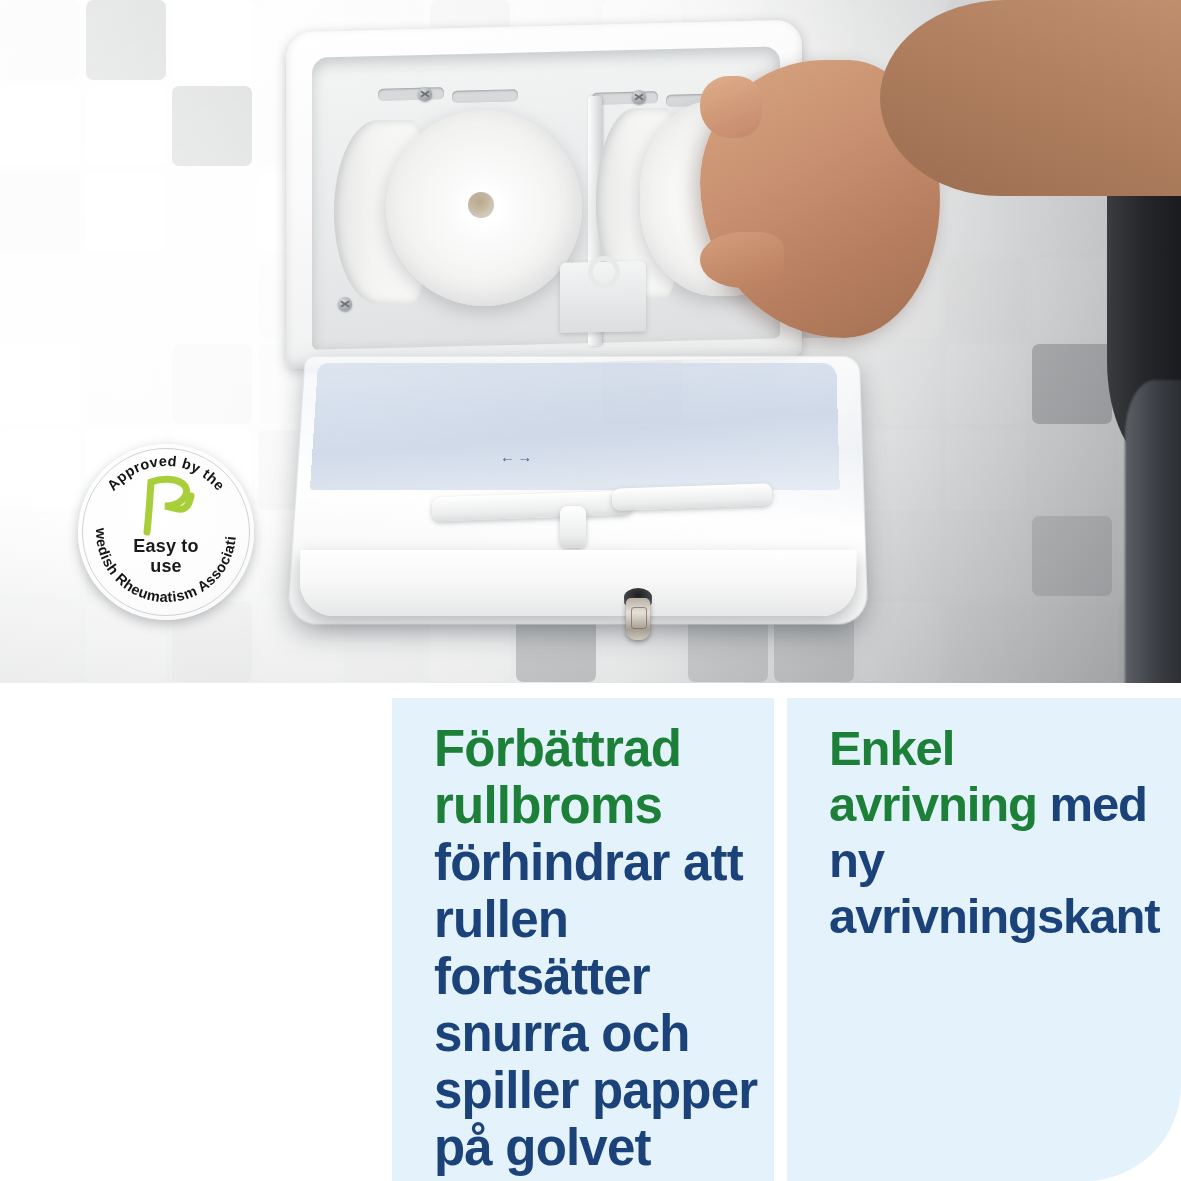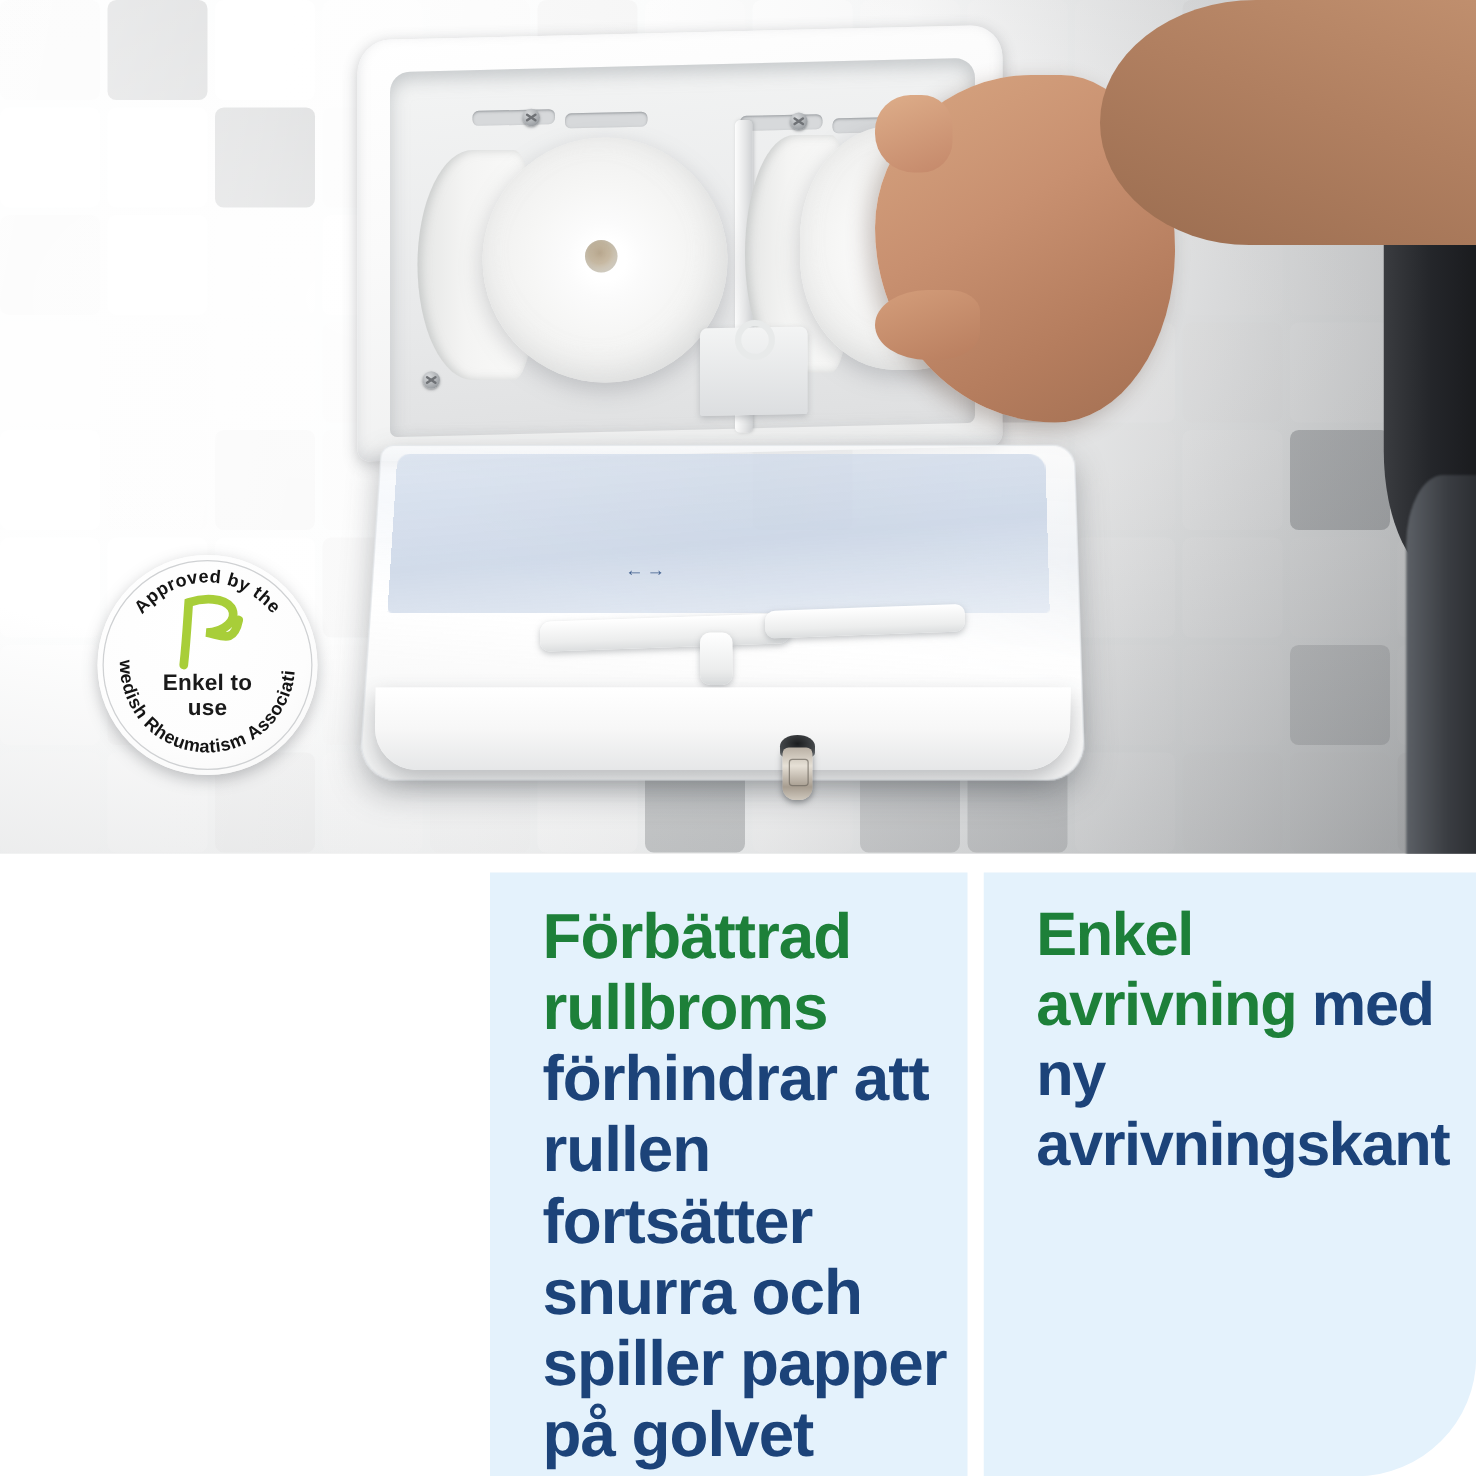--- a/index.html
+++ b/index.html
@@ -497,21 +497,21 @@
         <text>
           <textPath href="#arcBottom" startOffset="50%" text-anchor="middle">Swedish Rheumatism Association</textPath>
         </text>
       </svg>
 
       <svg class="seal-logo" viewBox="0 0 66 62">
         <path d="M14 58 C16 40 17 22 18 8 C30 4 46 4 52 12 C58 22 46 32 32 32 C44 34 54 42 58 22" fill="none" stroke="#a8ce39" stroke-width="7" stroke-linecap="round"></path>
       </svg>
 
       <div class="seal-center">
-        <div>Enkel to</div>
+        <div>Easy to</div>
         <div>use</div>
       </div>
     </div>
 
     <div class="front-cover"></div>
     <div class="front-window"></div>
     <div class="arrow-mark">← →</div>
 
     <div class="cover-rail" style="left:432px;top:494px;width:200px;height:24px;transform:skewY(-2deg);"></div>
     <div class="cover-rail" style="left:612px;top:486px;width:160px;height:22px;transform:skewY(-2deg);"></div>

